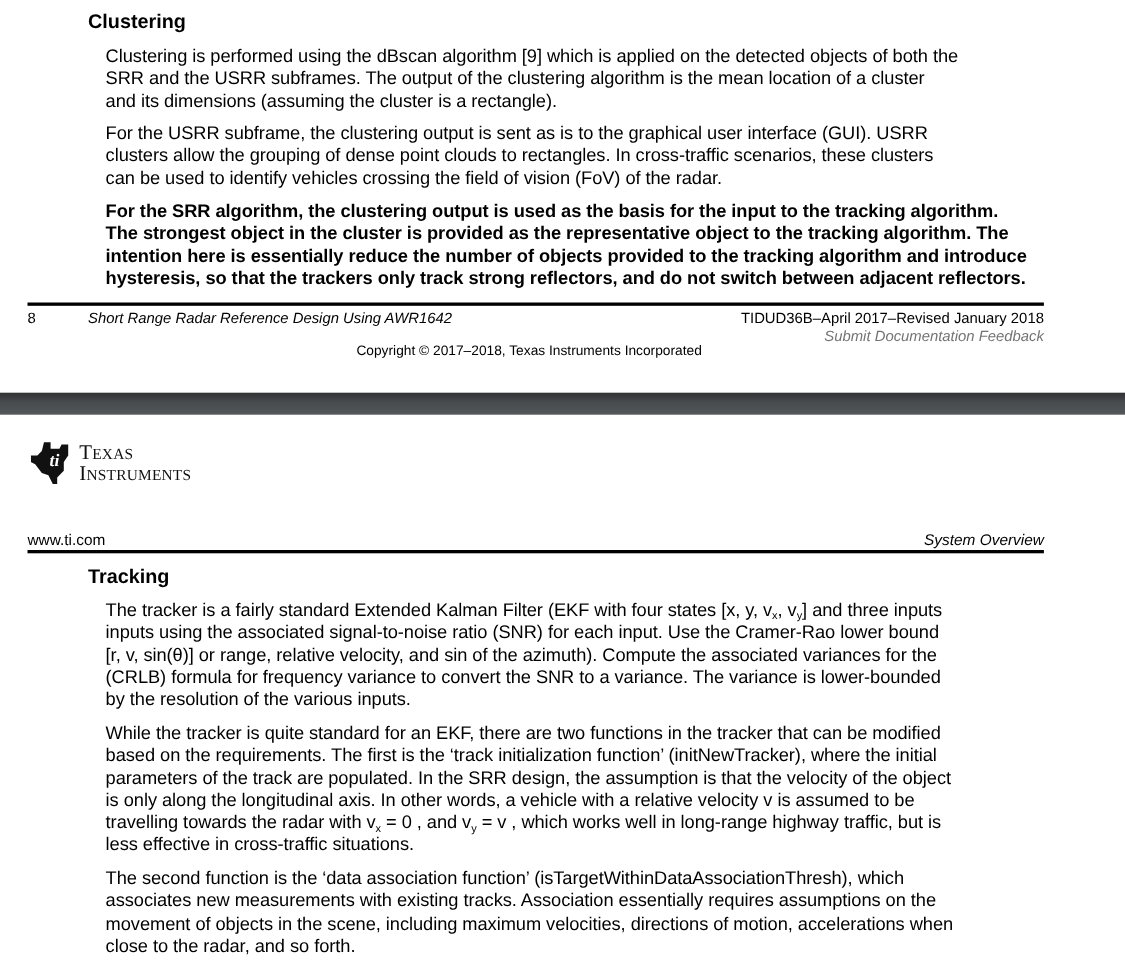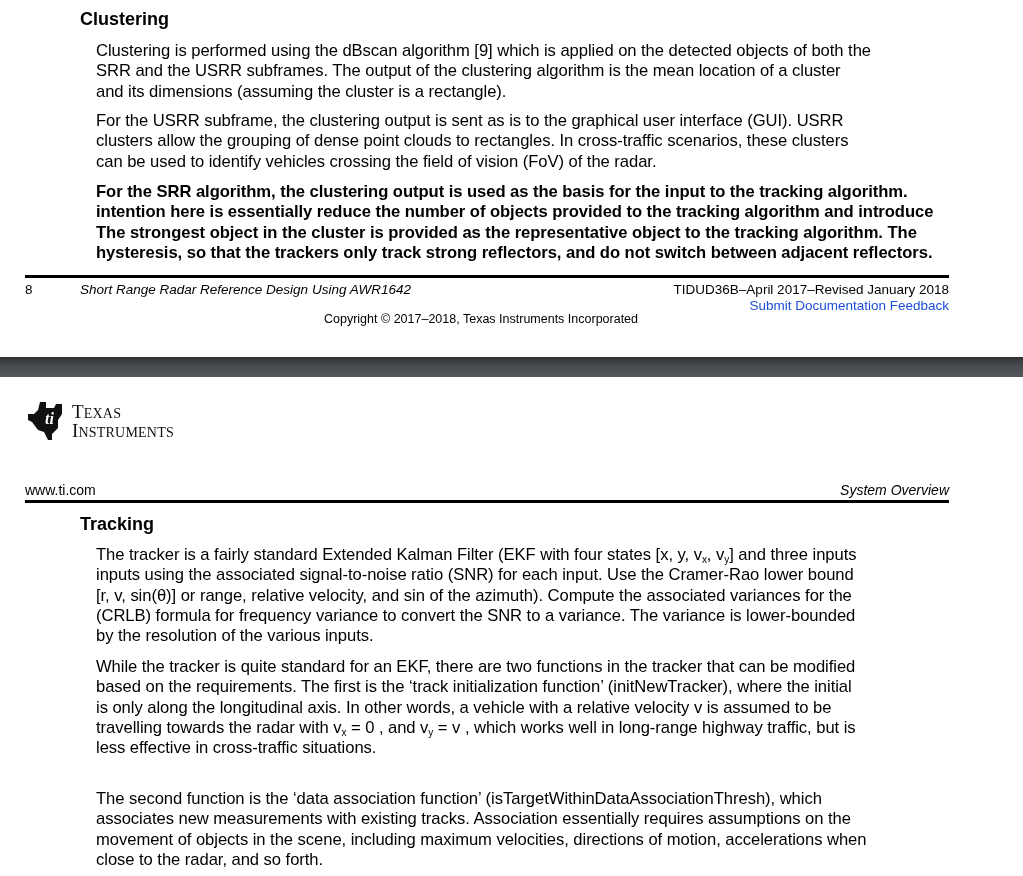--- a/index.html
+++ b/index.html
@@ -13,21 +13,21 @@
     position:absolute; left:80px; font-weight:bold; font-size:18px; line-height:20px;
   }
   .para {
     position:absolute; left:96px; width:872px; font-size:16.6px; line-height:20.3px;
     letter-spacing:-0.05px; margin:0;
   }
   .para sub { font-size:10px; line-height:0; vertical-align:-3px; }
   .rule { position:absolute; height:3px; background:#000; }
   .foot { position:absolute; font-size:13.5px; line-height:16px; white-space:nowrap; }
   .italic { font-style:italic; }
-  .link { color:#1d4ed8; }
+  .link { color:#737373; font-style:italic; }
   .separator {
     position:absolute; left:0; top:357px; width:1023px; height:20px;
     background:linear-gradient(#2f3133 0%, #474a4d 40%, #54585b 100%);
   }
   .logo { position:absolute; left:28px; top:400px; height:44px; width:200px; }
   .logo-text {
     position:absolute; left:44px; top:3px; font-family:"Liberation Serif", serif;
     font-size:17px; line-height:17px; letter-spacing:0.2px; color:#111;
   }
   .logo-text .big { font-size:19px; }
@@ -46,22 +46,22 @@
   </div>
 
   <div class="para" style="top:111px;">
     <div>For the USRR subframe, the clustering output is sent as is to the graphical user interface (GUI). USRR</div>
     <div>clusters allow the grouping of dense point clouds to rectangles. In cross-traffic scenarios, these clusters</div>
     <div>can be used to identify vehicles crossing the field of vision (FoV) of the radar.</div>
   </div>
 
   <div class="para" style="top:182px;font-weight:bold;">
     <div>For the SRR algorithm, the clustering output is used as the basis for the input to the tracking algorithm.</div>
+    <div>The strongest object in the cluster is provided as the representative object to the tracking algorithm. The</div>
     <div>intention here is essentially reduce the number of objects provided to the tracking algorithm and introduce</div>
-    <div>The strongest object in the cluster is provided as the representative object to the tracking algorithm. The</div>
     <div>hysteresis, so that the trackers only track strong reflectors, and do not switch between adjacent reflectors.</div>
   </div>
 
   <div class="rule" style="left:25px; top:275px; width:924px;"></div>
 
   <div class="foot" style="left:25px; top:282px;">8</div>
   <div class="foot italic" style="left:80px; top:282px;">Short Range Radar Reference Design Using AWR1642</div>
   <div class="foot" style="right:74px; top:282px; text-align:right;">TIDUD36B–April 2017–Revised January 2018</div>
   <div class="foot link" style="right:74px; top:298px; text-align:right;">Submit Documentation Feedback</div>
   <div class="foot" style="left:324px; top:311px; font-size:12.5px;">Copyright © 2017–2018, Texas Instruments Incorporated</div>
@@ -91,20 +91,21 @@
     <div><span>The tracker is a fairly standard Extended Kalman Filter (EKF with four states [x, y, v</span><sub>x</sub><span>, v</span><sub>y</sub><span>] and three inputs</span></div>
     <div>inputs using the associated signal-to-noise ratio (SNR) for each input. Use the Cramer-Rao lower bound</div>
     <div>[r, v, sin(θ)] or range, relative velocity, and sin of the azimuth). Compute the associated variances for the</div>
     <div>(CRLB) formula for frequency variance to convert the SNR to a variance. The variance is lower-bounded</div>
     <div>by the resolution of the various inputs.</div>
   </div>
 
   <div class="para" style="top:657px;">
     <div>While the tracker is quite standard for an EKF, there are two functions in the tracker that can be modified</div>
     <div>based on the requirements. The first is the ‘track initialization function’ (initNewTracker), where the initial</div>
+    <div>parameters of the track are populated. In the SRR design, the assumption is that the velocity of the object</div>
     <div>is only along the longitudinal axis. In other words, a vehicle with a relative velocity v is assumed to be</div>
     <div><span>travelling towards the radar with v</span><sub>x</sub><span> = 0 , and v</span><sub>y</sub><span> = v , which works well in long-range highway traffic, but is</span></div>
     <div>less effective in cross-traffic situations.</div>
   </div>
 
   <div class="para" style="top:789px;">
     <div>The second function is the ‘data association function’ (isTargetWithinDataAssociationThresh), which</div>
     <div>associates new measurements with existing tracks. Association essentially requires assumptions on the</div>
     <div>movement of objects in the scene, including maximum velocities, directions of motion, accelerations when</div>
     <div>close to the radar, and so forth.</div>

